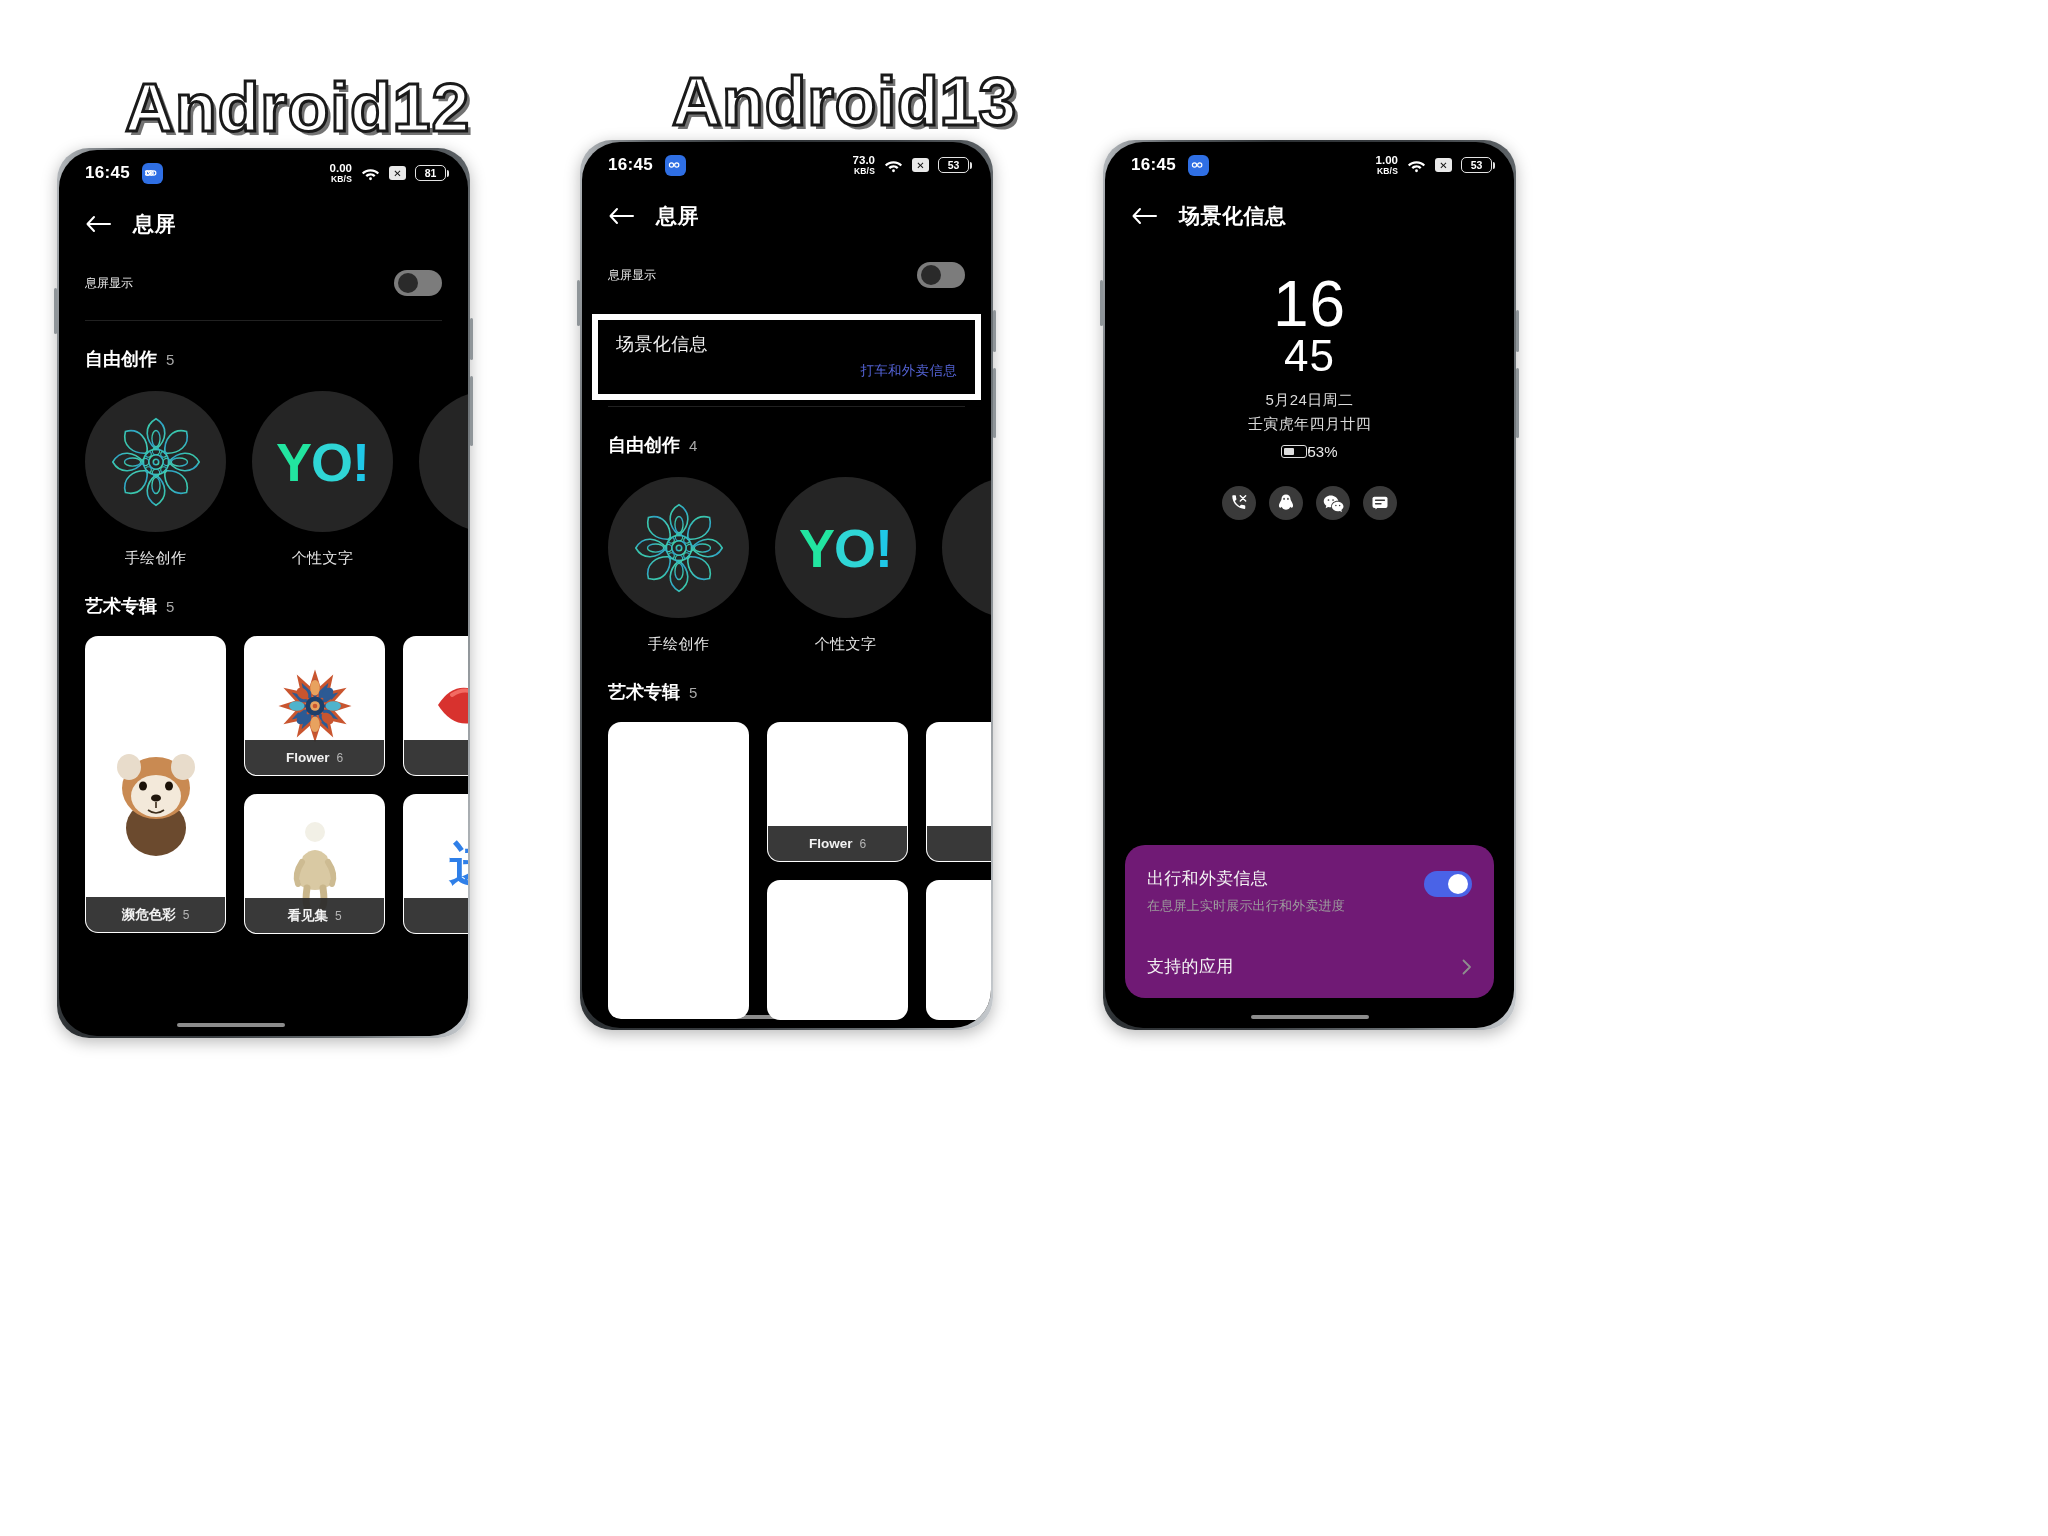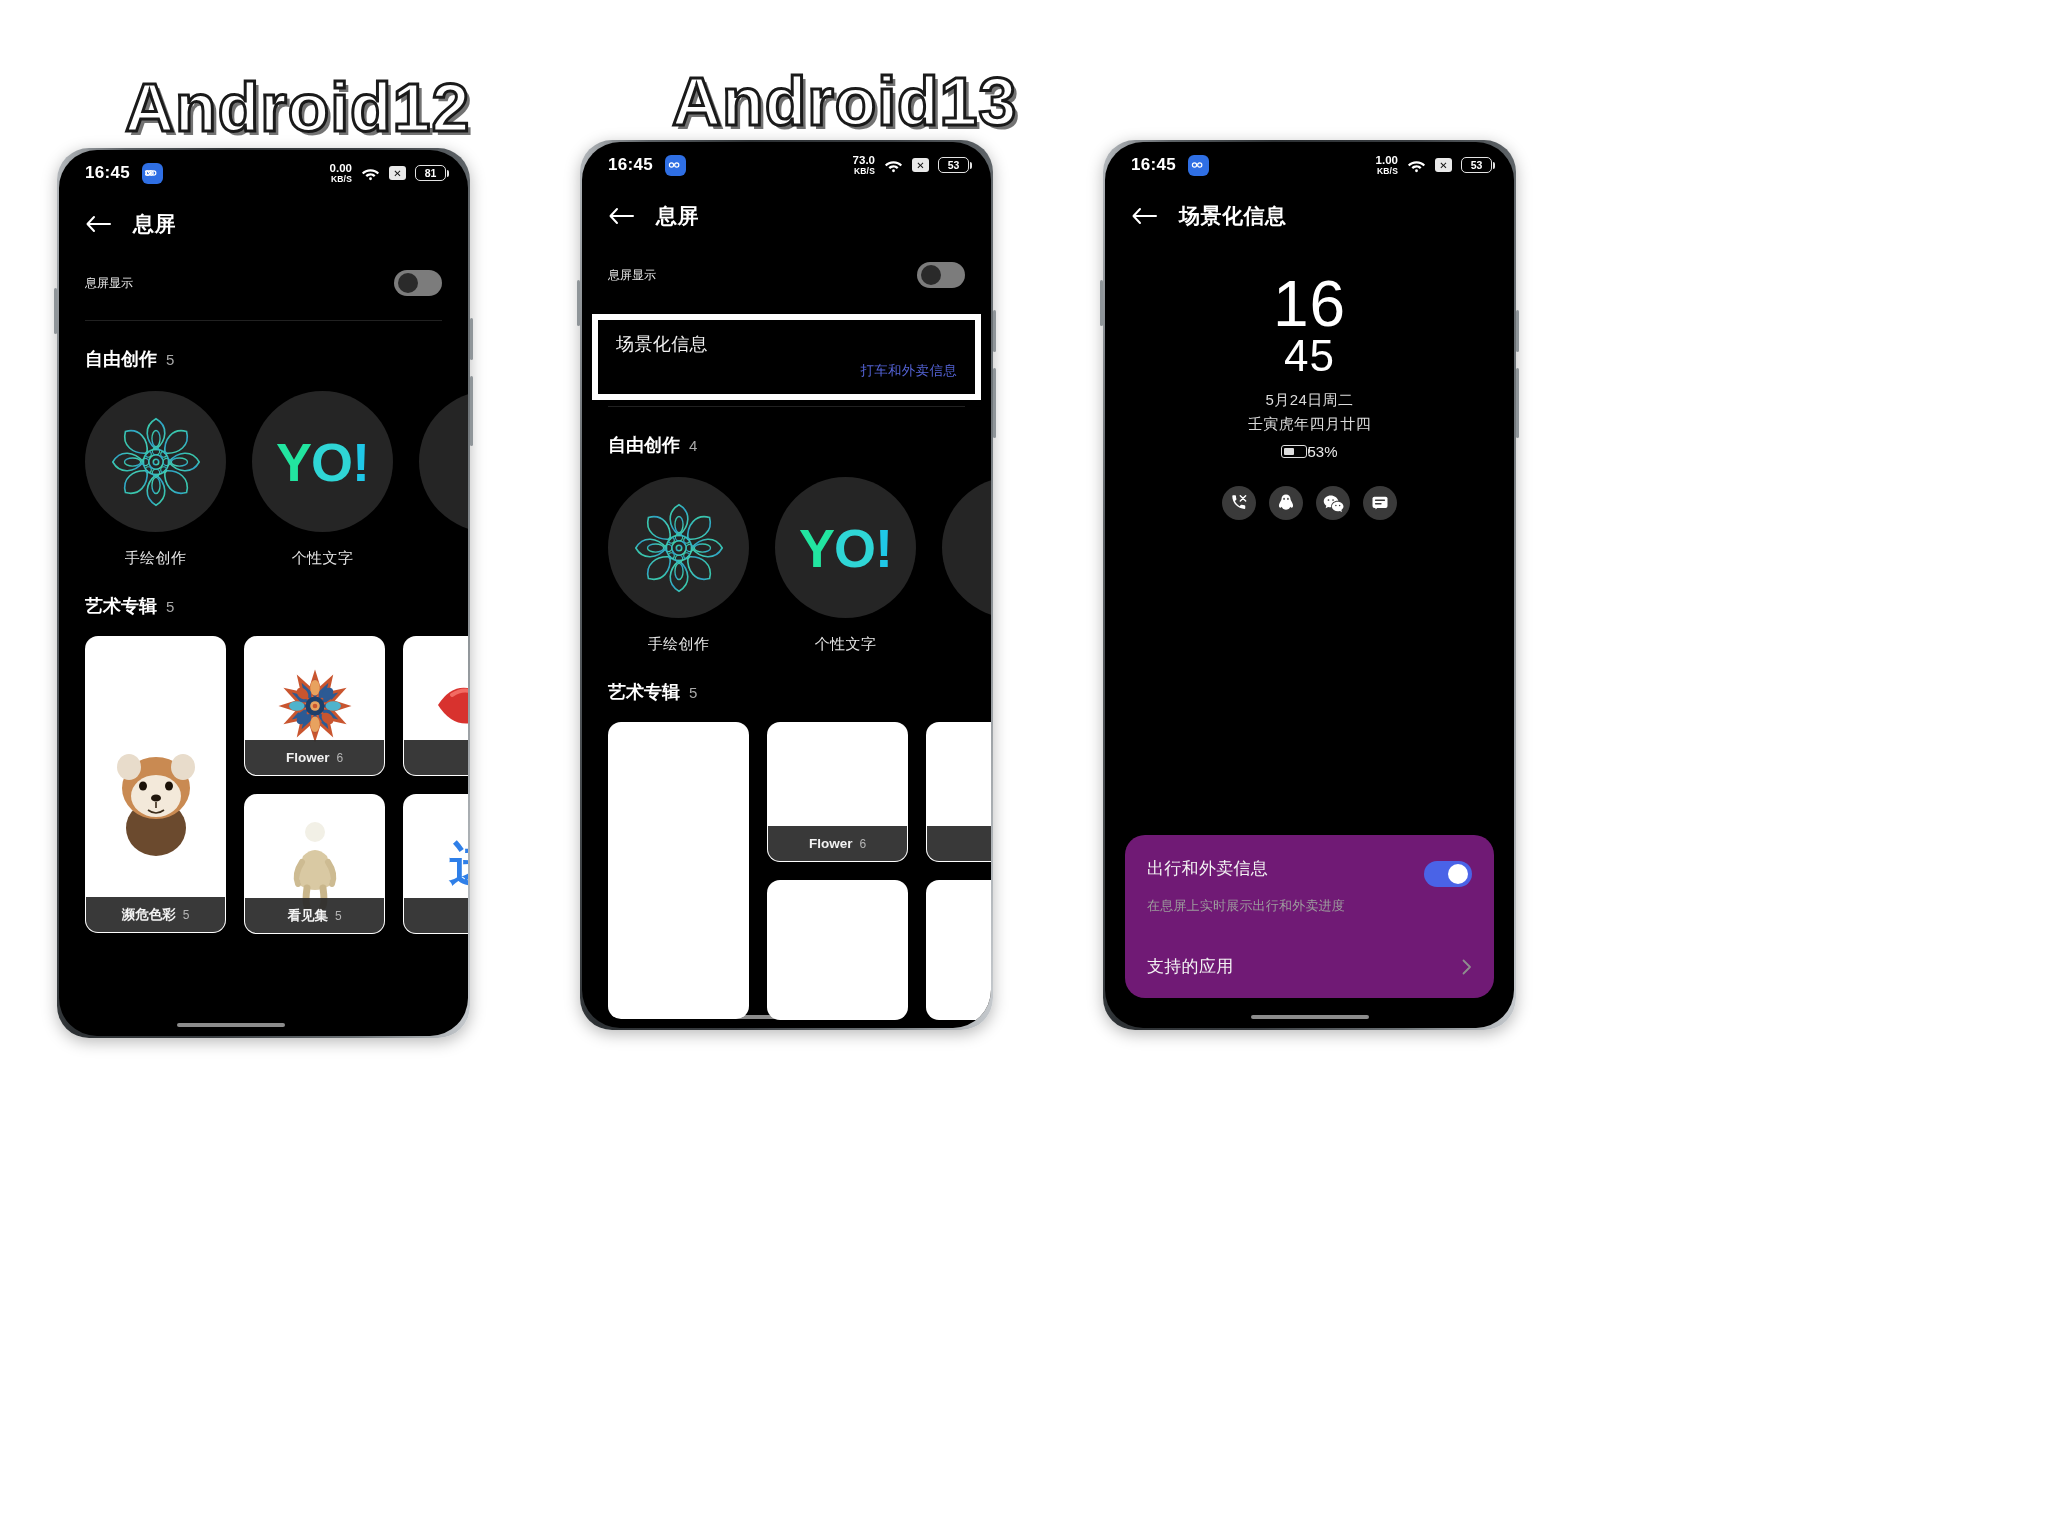--- a/index.html
+++ b/index.html
@@ -179,21 +179,21 @@
     display:flex; align-items:center; justify-content:center;
   }
 
   
   .bottom-card {
     position:absolute; left: 20px; right: 20px; bottom: 30px;
     background: #701a75; border-radius: 20px; padding: 22px 22px 20px 22px;
   }
   .bc-row { display:flex; align-items:flex-start; }
   .bc-title { color:#f3f3f3; font-size: 17px; font-weight:500; letter-spacing:.3px; }
-  .bc-sub { color:#9d9d9d; font-size: 13px; margin-top: 17px; letter-spacing:.2px; }
+  .bc-sub { color:#9d9d9d; font-size: 13px; margin-top: 7px; letter-spacing:.2px; }
   .bc-row2 { display:flex; align-items:center; margin-top: 40px; }
   .chev { margin-left:auto; width:10px; height:16px; position:relative; }
 
   
   .home-ind {
     position:absolute; bottom: 9px; left:50%; transform:translateX(-50%);
     width: 118px; height: 4px; border-radius: 2px; background: rgba(255,255,255,0.55);
   }
   .scroll-ind {
     position:absolute; bottom: 9px; left:42%; transform:translateX(-50%);

